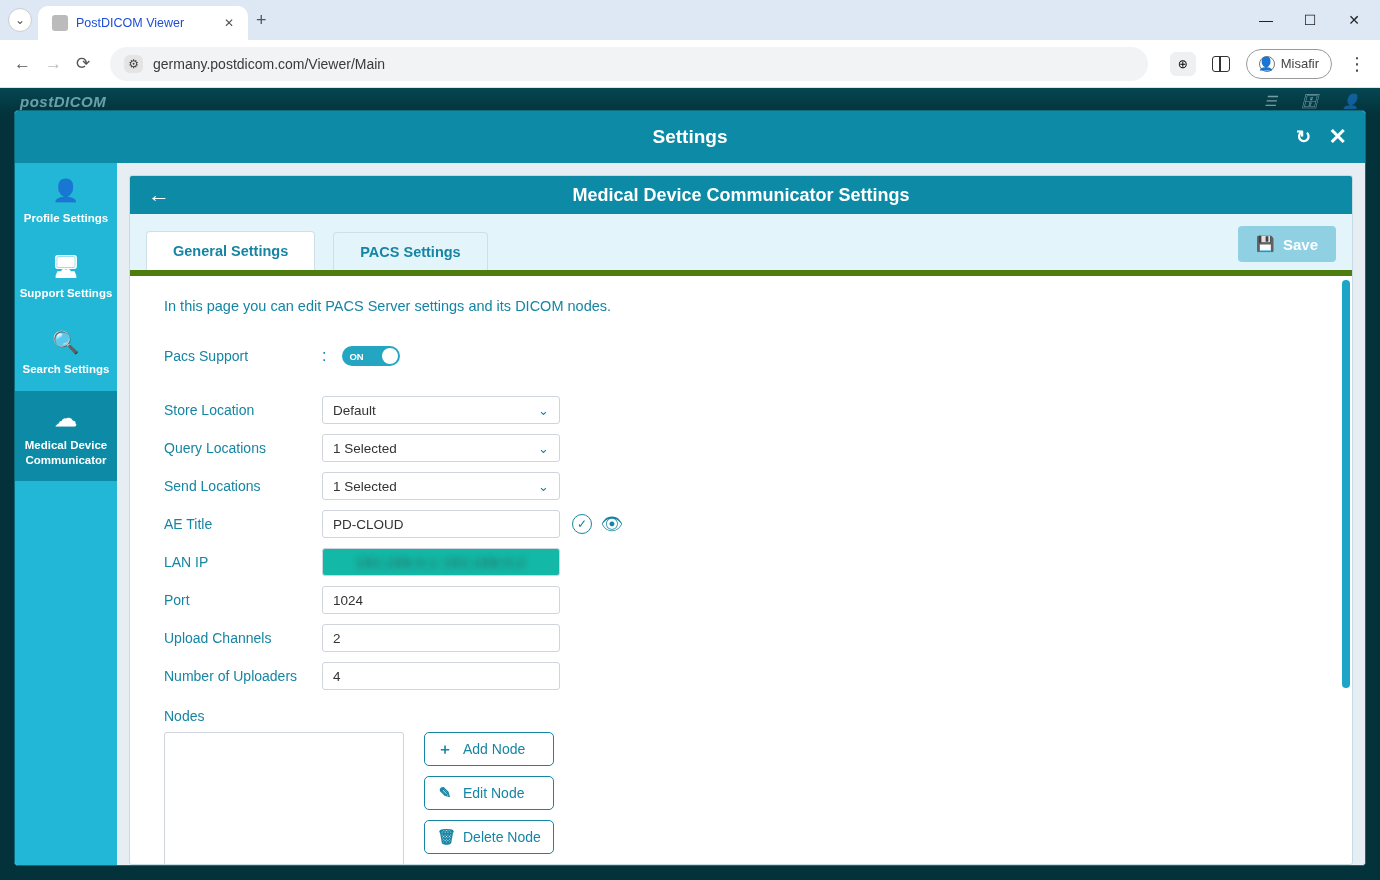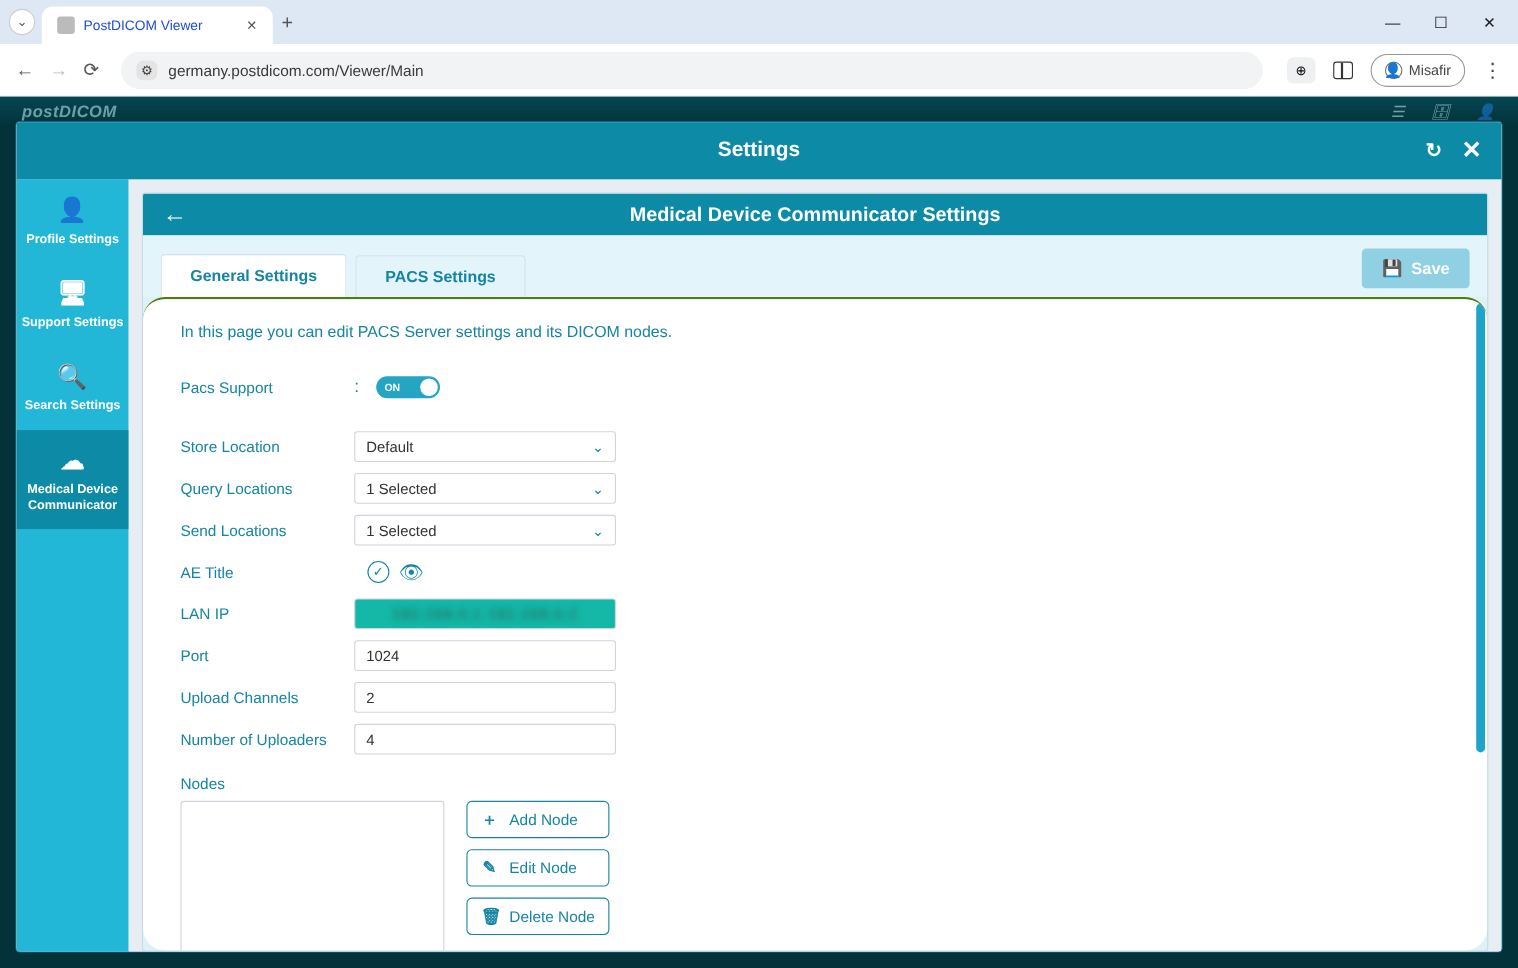--- a/index.html
+++ b/index.html
@@ -47,25 +47,25 @@
 .sidebar-item.active { background: #0d8aa5; }
 .sidebar-item .sb-ic { font-size: 22px; margin-bottom: 6px; }
 
 .content { flex: 1; padding: 12px; background: #e7eef3; display: flex; flex-direction: column; }
 .content-inner { background: #dff1f7; flex: 1; border-radius: 3px; border: 1px solid #c7dbe3; overflow: hidden; display: flex; flex-direction: column; }
 .sub-header { height: 38px; background: #0d8aa5; color: #fff; display: flex; align-items: center; padding: 0 18px; font-size: 18px; font-weight: 600; }
 .sub-header .back-arrow { font-size: 22px; margin-right: auto; color: #fff; }
 .sub-header-title { position: absolute; left: 50%; transform: translateX(-50%); }
 
 .tabs-row { height: 56px; background: #e3f4fa; display: flex; align-items: flex-end; padding: 0 16px; position: relative; }
-.tab-btn { padding: 11px 26px; font-size: 14.5px; color: #1585a3; font-weight: 600; border: 1px solid #cfdfe6; border-bottom: none; background: #fff; border-radius: 4px 4px 0 0; margin-right: 8px; cursor: pointer; }
+.tab-btn { padding: 11px 26px; font-size: 14.5px; color: #1585a3; font-weight: 600; border: 1px solid #cfdfe6; border-bottom: none; background: #fff; border-radius: 4px 4px 0 0; margin-right: 18px; cursor: pointer; }
 .tab-btn.active { background: #e3f4fa; border-top: 1px solid #cfdfe6; position: relative; top: 1px; }
 .save-btn { margin-left: auto; margin-bottom: 8px; background: #8fd1e3; color: #fff; border: none; border-radius: 4px; padding: 9px 18px; font-size: 15px; font-weight: 600; display: flex; align-items: center; gap: 8px; cursor: pointer; }
 
-.tab-content { flex: 1; background: #fff; border-top: 2px solid #4d7c0f; padding: 22px 34px; overflow-y: auto; position: relative; border-radius: 20px; }
+.tab-content { flex: 1; background: #fff; border-top: 6px solid #4d7c0f; padding: 22px 34px; overflow-y: auto; position: relative; }
 .intro { color: #1585a3; font-size: 14.5px; margin-bottom: 28px; }
 .form-row { display: flex; align-items: center; margin-bottom: 10px; min-height: 28px; }
 .form-label { width: 158px; color: #1585a3; font-size: 14px; font-weight: 500; }
 .colon { color: #1585a3; margin-right: 16px; }
 .toggle { width: 58px; height: 20px; background: #24a5c2; border-radius: 12px; position: relative; display: flex; align-items: center; }
 .toggle .knob { position: absolute; right: 2px; width: 16px; height: 16px; background: #fff; border-radius: 50%; }
 .toggle .tlabel { color: #fff; font-size: 9.5px; font-weight: 700; position: absolute; left: 7px; }
 
 .row-gap { height: 16px; }
 .fld { width: 238px; height: 28px; border: 1px solid #cfd4dd; border-radius: 3px; display: flex; align-items: center; padding: 0 10px; font-size: 13.5px; color: #333; background: #fff; position: relative; }
@@ -207,20 +207,23 @@
           </div>
           <div class="form-row">
             <span class="form-label">Send Locations</span>
             <div class="fld">
               <span>1 Selected</span>
               <span class="chev">⌄</span>
             </div>
           </div>
           <div class="form-row">
             <span class="form-label">AE Title</span>
+            <div class="fld">
+              <span>PD-CLOUD</span>
+            </div>
             <div class="after-icons">
               <span class="ai">✓</span>
               <span class="ai eye">👁</span>
             </div>
           </div>
           <div class="form-row">
             <span class="form-label">LAN IP</span>
             <div class="fld readonly blurred">
               <span>192.168.0.1 192.168.0.2</span>
             </div>

